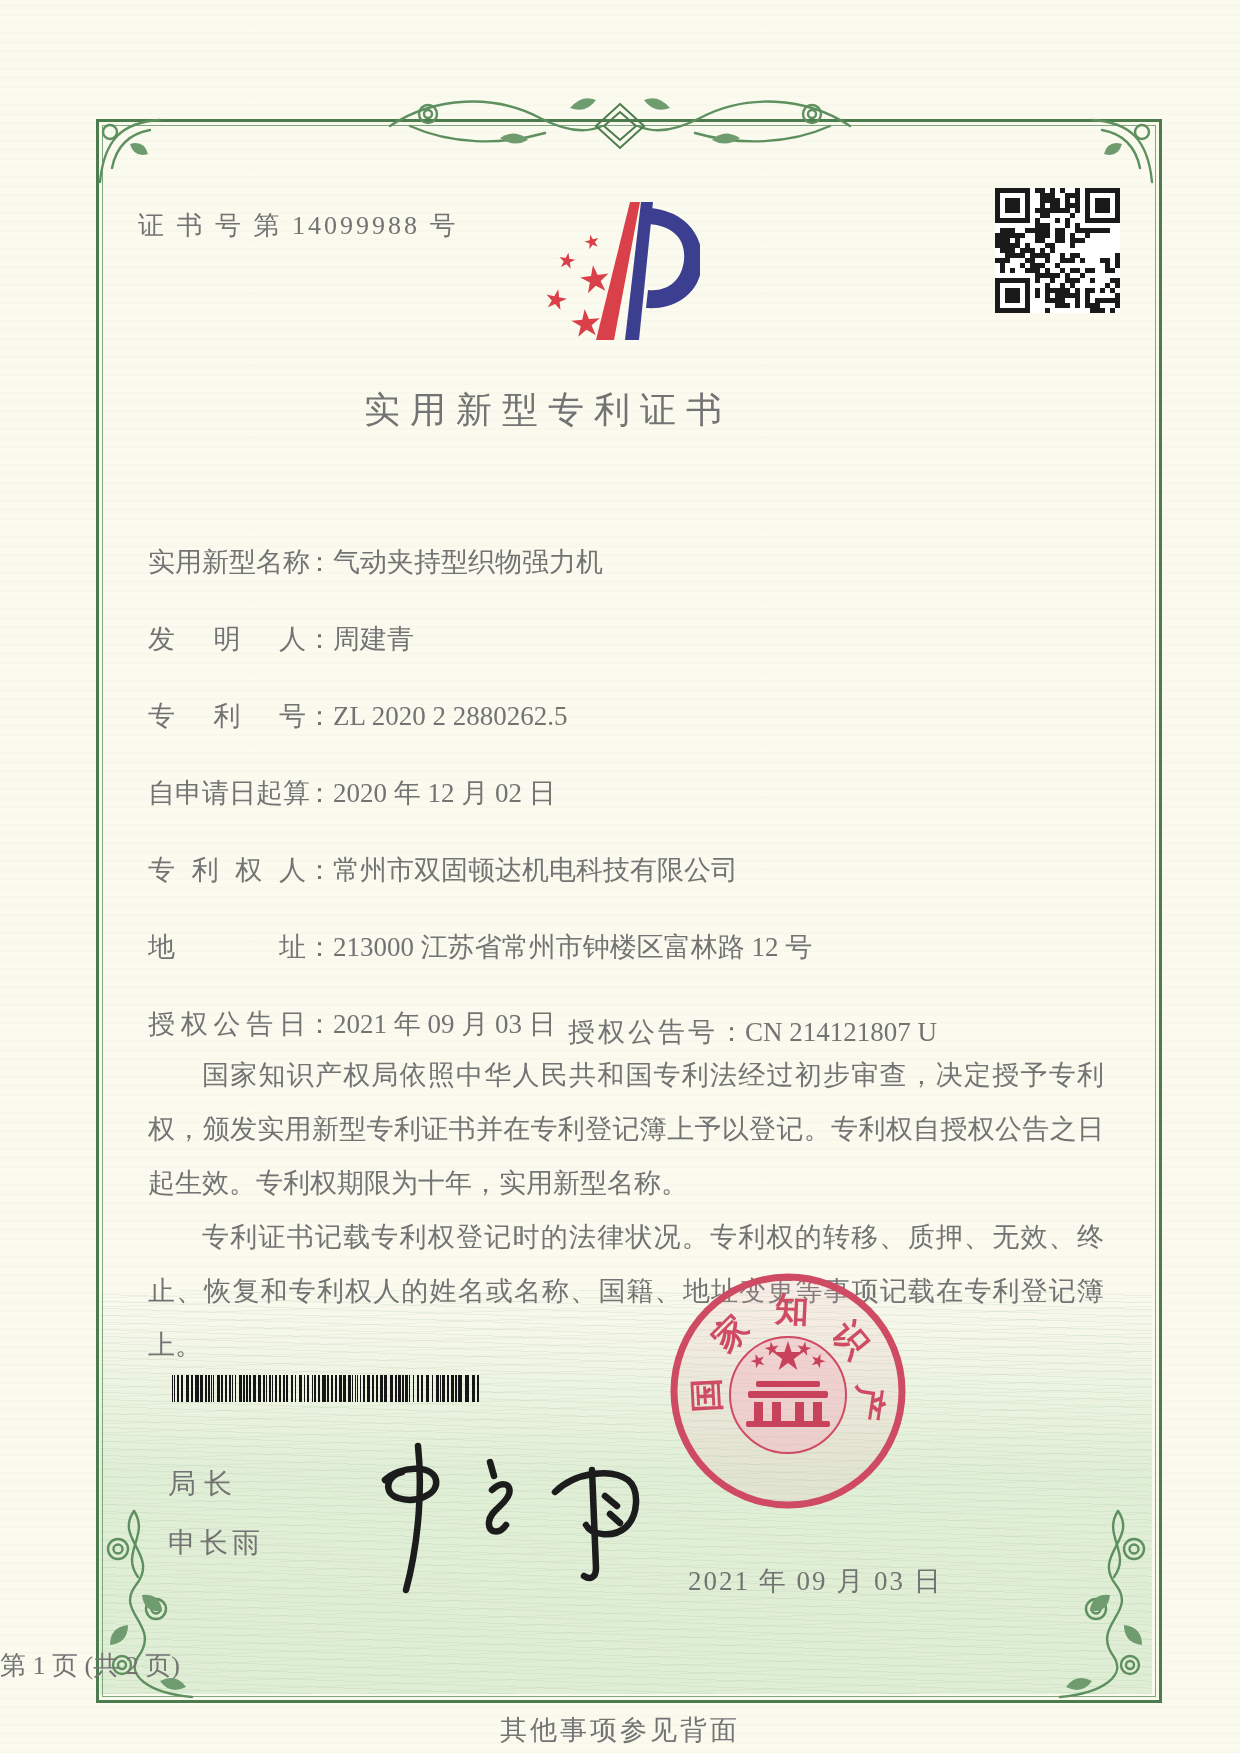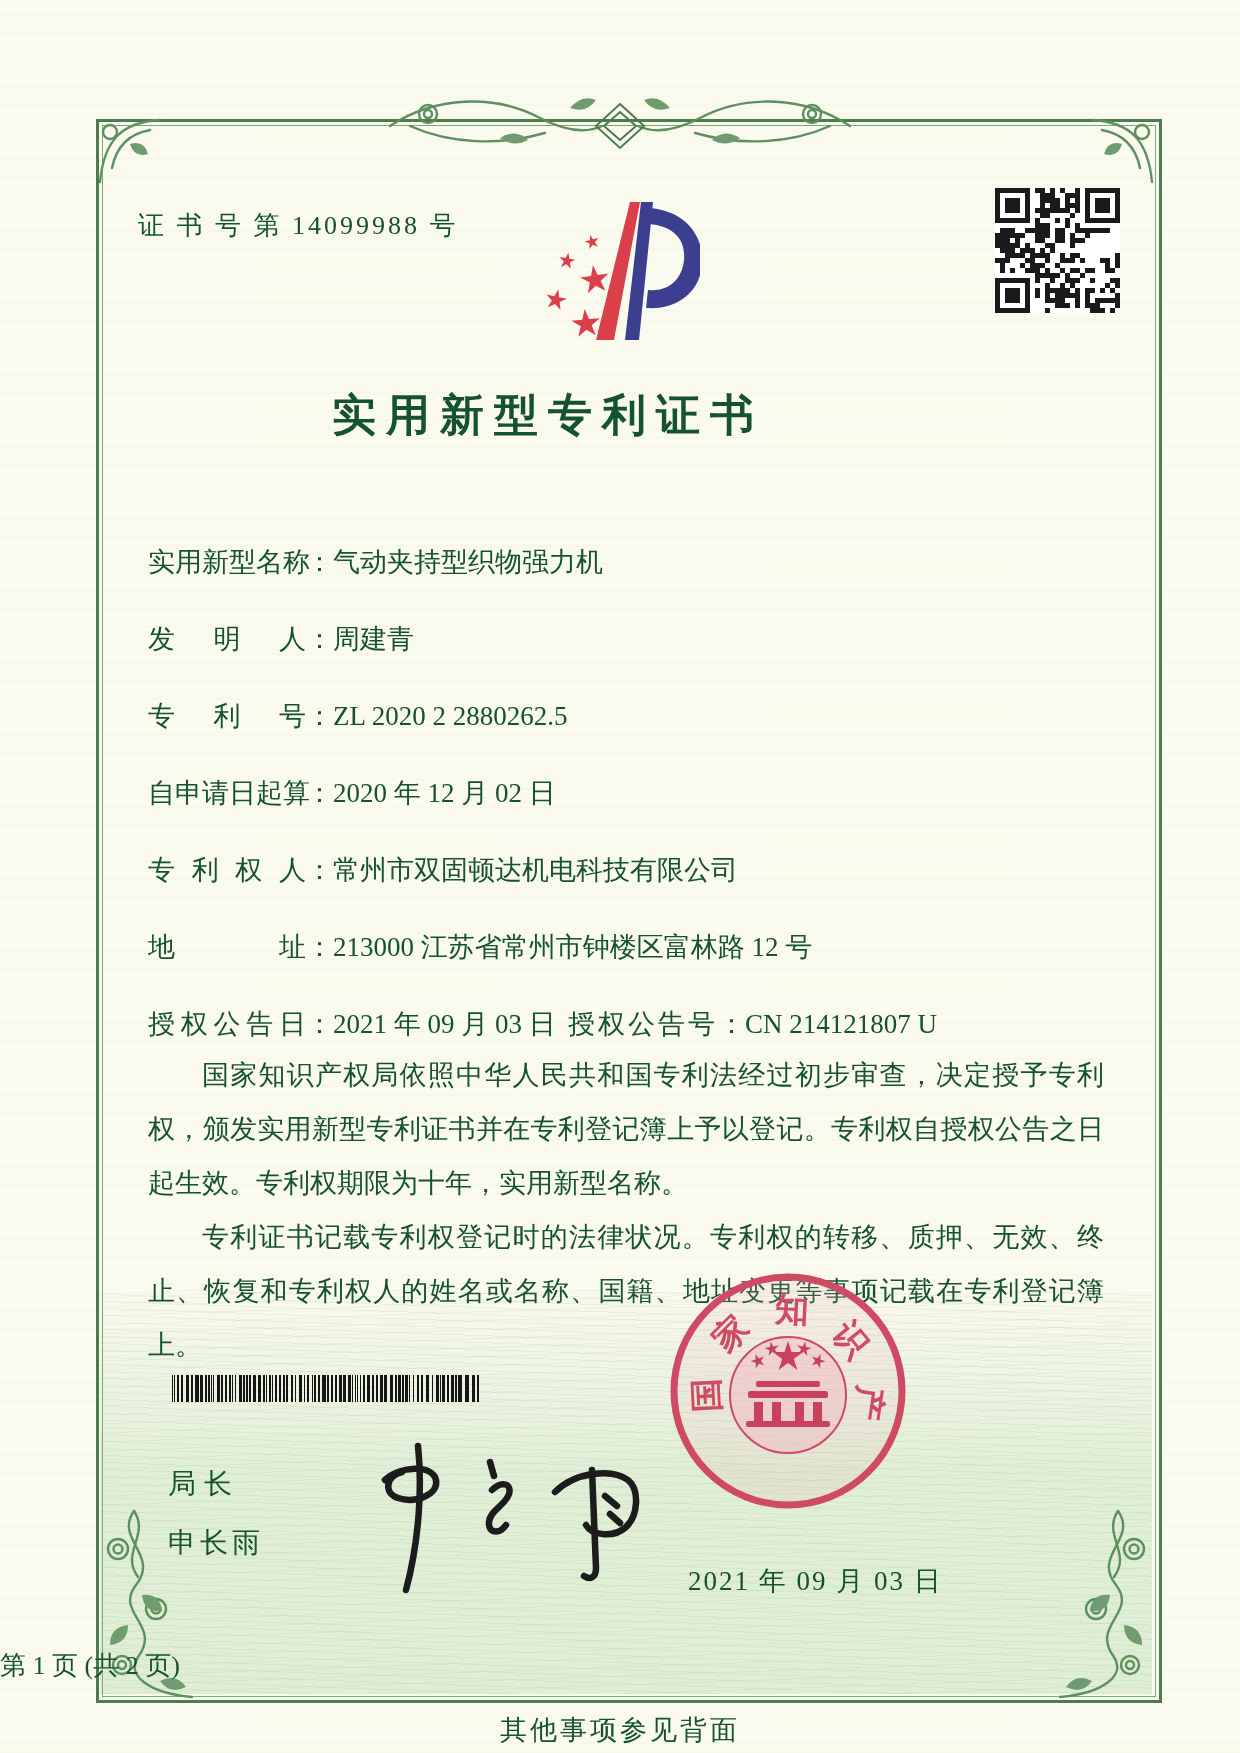--- a/index.html
+++ b/index.html
@@ -1,20 +1,20 @@
 <!DOCTYPE html>
 <html><head>
 <meta charset="utf-8">
 <style>
   html,body{margin:0;padding:0;background:#e8e8e0;}
   .page{
     position:relative; width:1240px; height:1753px; overflow:hidden;
     background:#fbfaef;
     font-family:"Liberation Serif","DejaVu Serif",serif;
-    color:#14532d;
+    color:#737373;
   }
   .page::before{ 
     content:""; position:absolute; inset:0; pointer-events:none;
     background:repeating-linear-gradient(0deg, rgba(190,200,160,.06) 0 2px, rgba(255,255,255,0) 2px 9px);
   }
   
   .frame{position:absolute; left:96px; top:119px; width:1060px; height:1578px;
          border:3px solid #4c7b4e;}
   .frame-inner{position:absolute; inset:3px; border:1px solid #7fa77f;}
   .wash{ 
@@ -27,28 +27,28 @@
   }
   .orn{position:absolute; pointer-events:none;}
   .orn path, .orn circle{stroke:#5e905f; fill:none; stroke-width:2.4; stroke-linecap:round;}
   .orn .leaf{fill:#6f9c6f; stroke:none;}
   .orn .knot{fill:none; stroke:#4c7b4e; stroke-width:2;}
   
   .certno{position:absolute; left:138px; top:208px; font-size:26px; letter-spacing:3px; white-space:nowrap;}
   .logo{position:absolute; left:540px; top:198px; width:160px; height:145px;}
   .qr{position:absolute; left:995px; top:188px; width:125px; height:125px;}
   .title{position:absolute; left:0; top:386px; width:1096px; text-align:center;
-         font-size:44px; font-weight:bold; letter-spacing:10px; white-space:nowrap;}
+         font-size:36px; font-weight:normal; letter-spacing:10px; white-space:nowrap;}
   
   .fields{position:absolute; left:148px; top:545px; width:956px; font-size:27px;}
   .frow{height:34px; line-height:34px; margin-bottom:43px; position:relative; white-space:nowrap;}
   .flabel{display:inline-block; width:158px; text-align:justify; text-align-last:justify;
           text-justify:inter-character; vertical-align:top;}
   .fvalue{margin-left:0;}
-  .pair2{position:absolute; left:420px; top:0; white-space:nowrap;}
+  .pair2{position:absolute; left:420px; top:8px; white-space:nowrap;}
   .pair2 .flabel2{letter-spacing:3px;}
   
   .bodytext{position:absolute; left:148px; top:1048px; width:956px;
             font-size:27px; line-height:54px; text-align:justify;}
   .bodytext p{margin:0; text-indent:2em;}
   
   .barcode{position:absolute; left:172px; top:1375px; width:312px; height:27px;}
   .director-title{position:absolute; left:168px; top:1465px; font-size:28px; letter-spacing:8px;}
   .director-name{position:absolute; left:168px; top:1524px; font-size:28px; letter-spacing:4px;}
   .signature{position:absolute; left:340px; top:1428px; width:300px; height:170px;}

